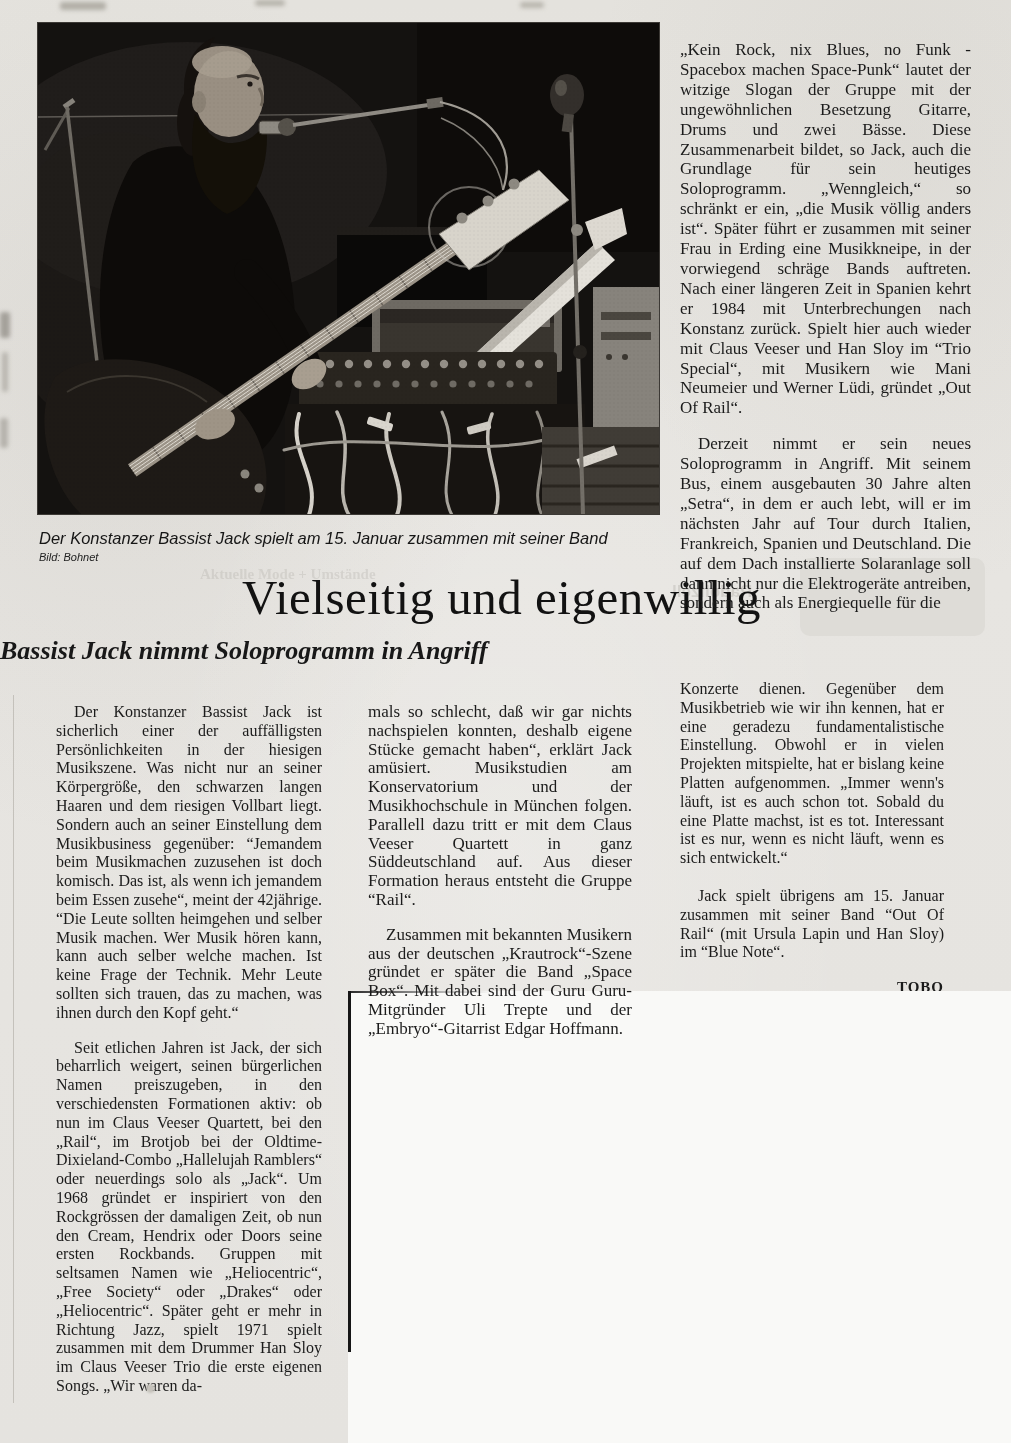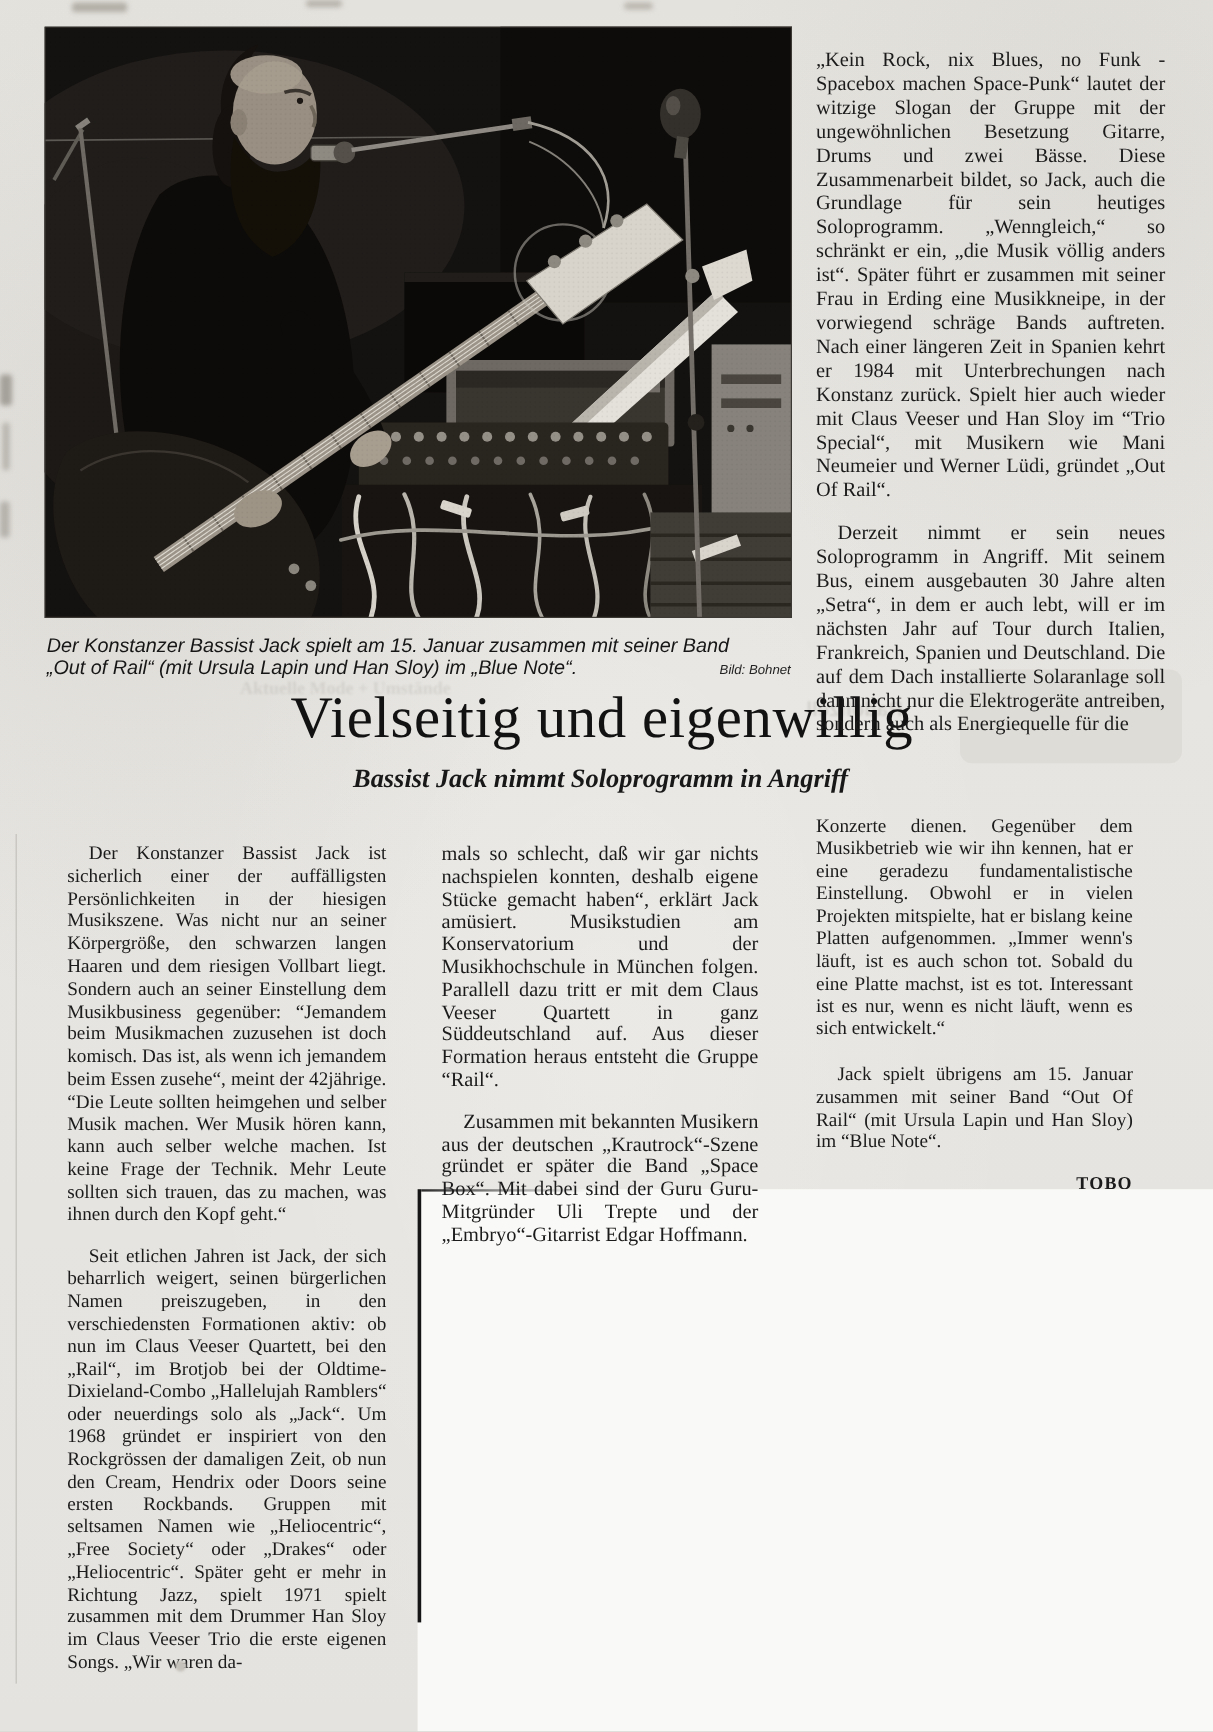--- a/index.html
+++ b/index.html
@@ -15,22 +15,22 @@
   .photo{position:absolute;left:37px;top:22px;width:623px;height:493px;}
   .photo svg{display:block;}
   
   .caption{position:absolute;left:39px;top:529px;width:620px;
     font-family:"Liberation Sans",sans-serif;font-style:italic;font-size:16.5px;line-height:19px;color:#161616;}
   .cap-row{display:flex;justify-content:space-between;align-items:baseline;}
   .credit{font-size:11px;color:#222;}
   
   .headline{position:absolute;left:0;top:568px;width:1001px;margin:1px;text-align:center;
     font-size:49px;font-weight:400;letter-spacing:0.5px;color:#121212;font-family:"Liberation Serif",serif;}
-  .subheadline{position:absolute;left:0;top:636px;width:1001px;margin:0;text-align:center;
-    font-size:22px;font-style:italic;font-weight:700;color:#181818;font-family:"Liberation Serif",serif;}
+  .subheadline{position:absolute;left:0;top:636px;width:1001px;margin:0;text-align:left;
+    font-size:26px;font-style:italic;font-weight:700;color:#181818;font-family:"Liberation Serif",serif;}
   
   .col{position:absolute;text-align:justify;color:#1b1b1b;}
   .col p{margin:16px;}
   .col .indent{text-indent:18px;}
   .col .gap-top{margin-top:19px;}
   .col-intro{left:664px;top:24px;width:323px;font-size:17px;line-height:19.9px;}
   .col-a{left:40px;top:687px;width:298px;font-size:16px;line-height:18.8px;}
   .col-b{left:352px;top:687px;width:296px;font-size:17px;line-height:18.8px;z-index:3;}
   .col-c{left:664px;top:664px;width:296px;font-size:16px;line-height:18.8px;}
   .byline{text-align:right;font-weight:700;text-decoration:underline;letter-spacing:1px;font-size:15px;margin-top:8px !important;}
@@ -223,21 +223,20 @@
       </g>
 
       <rect width="623" height="493" fill="url(#ht)" opacity="0.06"></rect>
       <rect x="0.5" y="0.5" width="622" height="492" fill="none" stroke="#3c3935" stroke-width="1"></rect>
     </svg>
   </div>
 
   <div class="caption">
     <div>Der Konstanzer Bassist Jack spielt am 15. Januar zusammen mit seiner Band</div>
     <div class="cap-row">
-      <span>„Out of Rail“ (mit Ursula Lapin und Han Sloy) im „Blue Note“.</span>
       <span class="credit">Bild: Bohnet</span>
     </div>
   </div>
 
   <div class="soft-band"></div>
   <div class="ghost ghost1">Aktuelle Mode + Umstände</div>
   <div class="ghost ghost2">Radolfzell</div>
 
   <h1 class="headline">Vielseitig und eigenwillig</h1>
   <h2 class="subheadline">Bassist Jack nimmt Soloprogramm in Angriff</h2>

